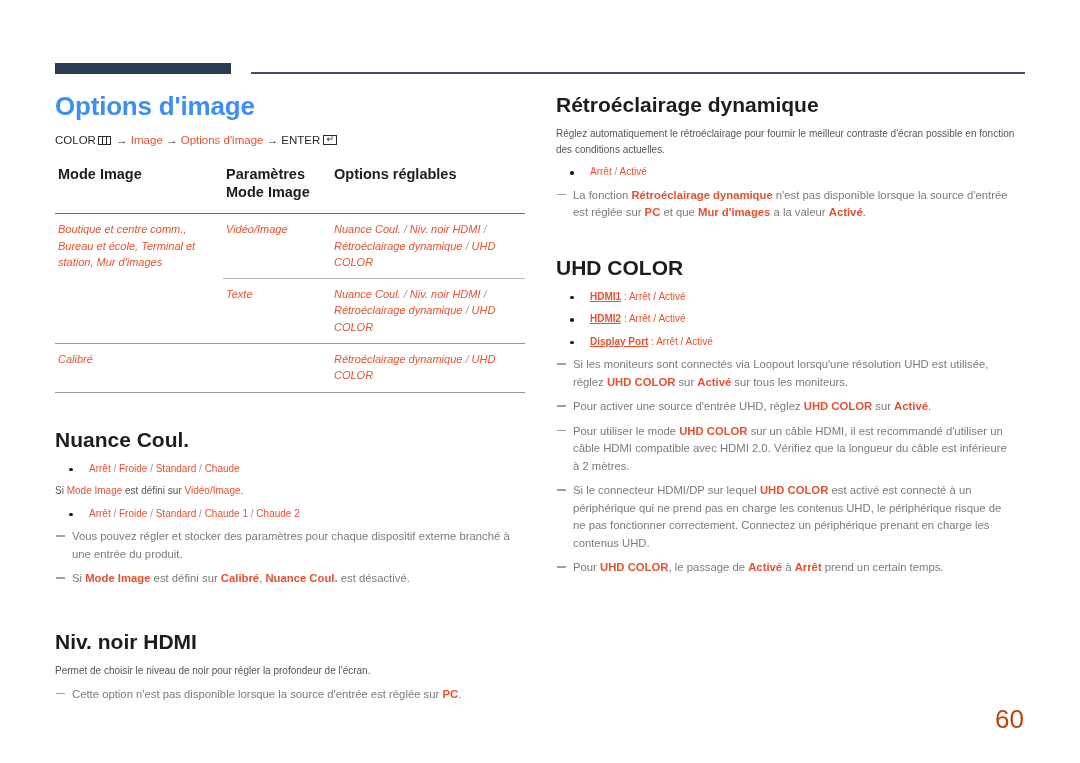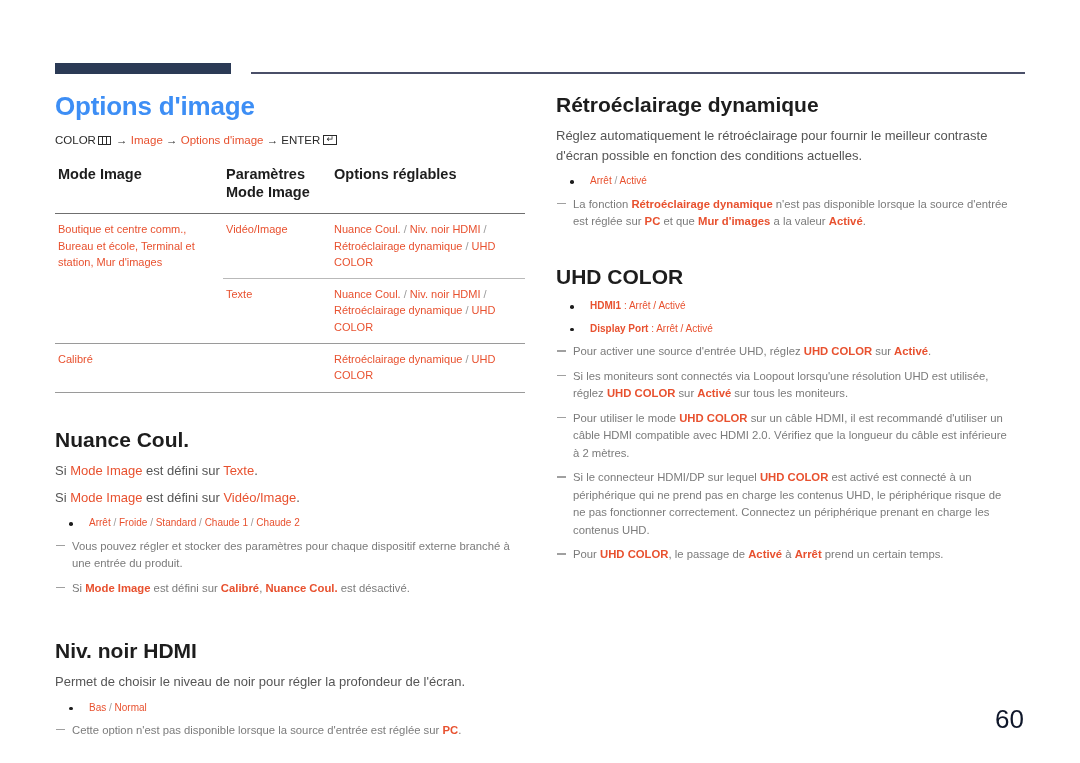--- a/index.html
+++ b/index.html
@@ -139,38 +139,39 @@
     color: #1d1d1d;
     padding: 0 8px 12px 3px;
     vertical-align: top;
     line-height: 1.25;
   }
   .opt-table td {
     vertical-align: top;
     padding: 7px 8px 8px 3px;
     color: #e8512f;
     line-height: 1.48;
+    font-style: italic;
   }
   .col1 { width: 168px; }
   .col2 { width: 108px; }
   .col3 { width: 194px; }
 
   .row-top td { border-top: 1.4px solid #6f6f6f; }
   .row-mid td.c2, .row-mid td.c3 { border-top: 1px solid #b9b9b9; }
   .row-last td { border-top: 1.2px solid #9a9a9a; }
   .table-bottom {
     width: 470px;
     height: 1.2px;
     background: #9a9a9a;
   }
   .slash { color: #9b9b9b; }
 
   
   .para {
-    font-size: 13px;
+    font-size: 10px;
     color: #555555;
     line-height: 1.55;
     margin: 0 0 7px 0;
   }
   .kw { color: #e8512f; }
   .kw-b { color: #e8512f; font-weight: bold; }
 
   
   .bullet {
     font-size: 10px;
@@ -183,21 +184,21 @@
   .bullet::before {
     content: "";
     position: absolute;
     left: 14px;
     top: 7px;
     width: 3.6px;
     height: 3.6px;
     border-radius: 50%;
     background: #1d1d1d;
   }
-  .bullet .lbl { font-weight: bold; }
+  .bullet .lbl { font-weight: bold; text-decoration: underline; }
 
   
   .note {
     font-size: 11.3px;
     color: #7b7b7b;
     line-height: 1.55;
     margin: 0 12px 7px 0;
     padding-left: 17px;
     position: relative;
   }
@@ -210,21 +211,21 @@
     height: 1.4px;
     background: #a0a0a0;
   }
 
   
   .page-num {
     position: absolute;
     right: 56px;
     bottom: 28px;
     font-size: 26px;
-    color: #0f172a;
+    color: #c2410c;
   }
 </style>
 </head>
 <body>
 
 <div class="header-rule">
   <div class="thick"></div>
   <div class="thin"></div>
 </div>
 
@@ -272,49 +273,49 @@
         <td class="c2"></td>
         <td class="c3">Rétroéclairage dynamique <span class="slash">/</span> UHD COLOR</td>
       </tr>
     </tbody>
   </table>
   <div class="table-bottom"></div>
 
   <div class="spacer-lg"></div>
 
   <h2 class="section-title big">Nuance Coul.</h2>
-  <p class="para">Si <span class="kw">Mode Image</span> est défini sur <span class="kw">Texte</span>.</p>
+  <p class="bullet">Arrêt <span class="slash">/</span> Froide <span class="slash">/</span> Standard <span class="slash">/</span> Chaude</p>
   <p class="para">Si <span class="kw">Mode Image</span> est défini sur <span class="kw">Vidéo/Image</span>.</p>
   <p class="bullet">Arrêt <span class="slash">/</span> Froide <span class="slash">/</span> Standard <span class="slash">/</span> Chaude 1 <span class="slash">/</span> Chaude 2</p>
   <p class="note">Vous pouvez régler et stocker des paramètres pour chaque dispositif externe branché à une entrée du produit.</p>
   <p class="note">Si <span class="kw-b">Mode Image</span> est défini sur <span class="kw-b">Calibré</span>, <span class="kw-b">Nuance Coul.</span> est désactivé.</p>
 
   <div class="spacer-lg"></div>
 
   <h2 class="section-title big">Niv. noir HDMI</h2>
   <p class="para">Permet de choisir le niveau de noir pour régler la profondeur de l'écran.</p>
-  <p class="bullet">Bas <span class="slash">/</span> Normal</p>
   <p class="note">Cette option n'est pas disponible lorsque la source d'entrée est réglée sur <span class="kw-b">PC</span>.</p>
 
 </div>
 
 <div class="col-right">
 
   <h2 class="section-title big">Rétroéclairage dynamique</h2>
   <p class="para">Réglez automatiquement le rétroéclairage pour fournir le meilleur contraste d'écran possible en fonction des conditions actuelles.</p>
   <p class="bullet">Arrêt <span class="slash">/</span> Activé</p>
   <p class="note">La fonction <span class="kw-b">Rétroéclairage dynamique</span> n'est pas disponible lorsque la source d'entrée est réglée sur <span class="kw-b">PC</span> et que <span class="kw-b">Mur d'images</span> a la valeur <span class="kw-b">Activé</span>.</p>
 
   <div class="spacer-md"></div>
 
   <h2 class="section-title big">UHD COLOR</h2>
   <p class="bullet"><span class="lbl">HDMI1</span> : <span>Arrêt / Activé</span></p>
+  <p class="bullet"><span class="lbl">HDMI2</span> : <span>Arrêt / Activé</span></p>
   <p class="bullet"><span class="lbl">Display Port</span> : <span>Arrêt / Activé</span></p>
 
+  <p class="note">Si les moniteurs sont connectés via Loopout lorsqu'une résolution UHD est utilisée, réglez <span class="kw-b">UHD COLOR</span> sur <span class="kw-b">Activé</span> sur tous les moniteurs.</p>
   <p class="note">Pour activer une source d'entrée UHD, réglez <span class="kw-b">UHD COLOR</span> sur <span class="kw-b">Activé</span>.</p>
-  <p class="note">Si les moniteurs sont connectés via Loopout lorsqu'une résolution UHD est utilisée, réglez <span class="kw-b">UHD COLOR</span> sur <span class="kw-b">Activé</span> sur tous les moniteurs.</p>
   <p class="note">Pour utiliser le mode <span class="kw-b">UHD COLOR</span> sur un câble HDMI, il est recommandé d'utiliser un câble HDMI compatible avec HDMI 2.0. Vérifiez que la longueur du câble est inférieure à 2 mètres.</p>
   <p class="note">Si le connecteur HDMI/DP sur lequel <span class="kw-b">UHD COLOR</span> est activé est connecté à un périphérique qui ne prend pas en charge les contenus UHD, le périphérique risque de ne pas fonctionner correctement. Connectez un périphérique prenant en charge les contenus UHD.</p>
   <p class="note">Pour <span class="kw-b">UHD COLOR</span>, le passage de <span class="kw-b">Activé</span> à <span class="kw-b">Arrêt</span> prend un certain temps.</p>
 
 </div>
 
 <div class="page-num">60</div>
 
 </body></html>

